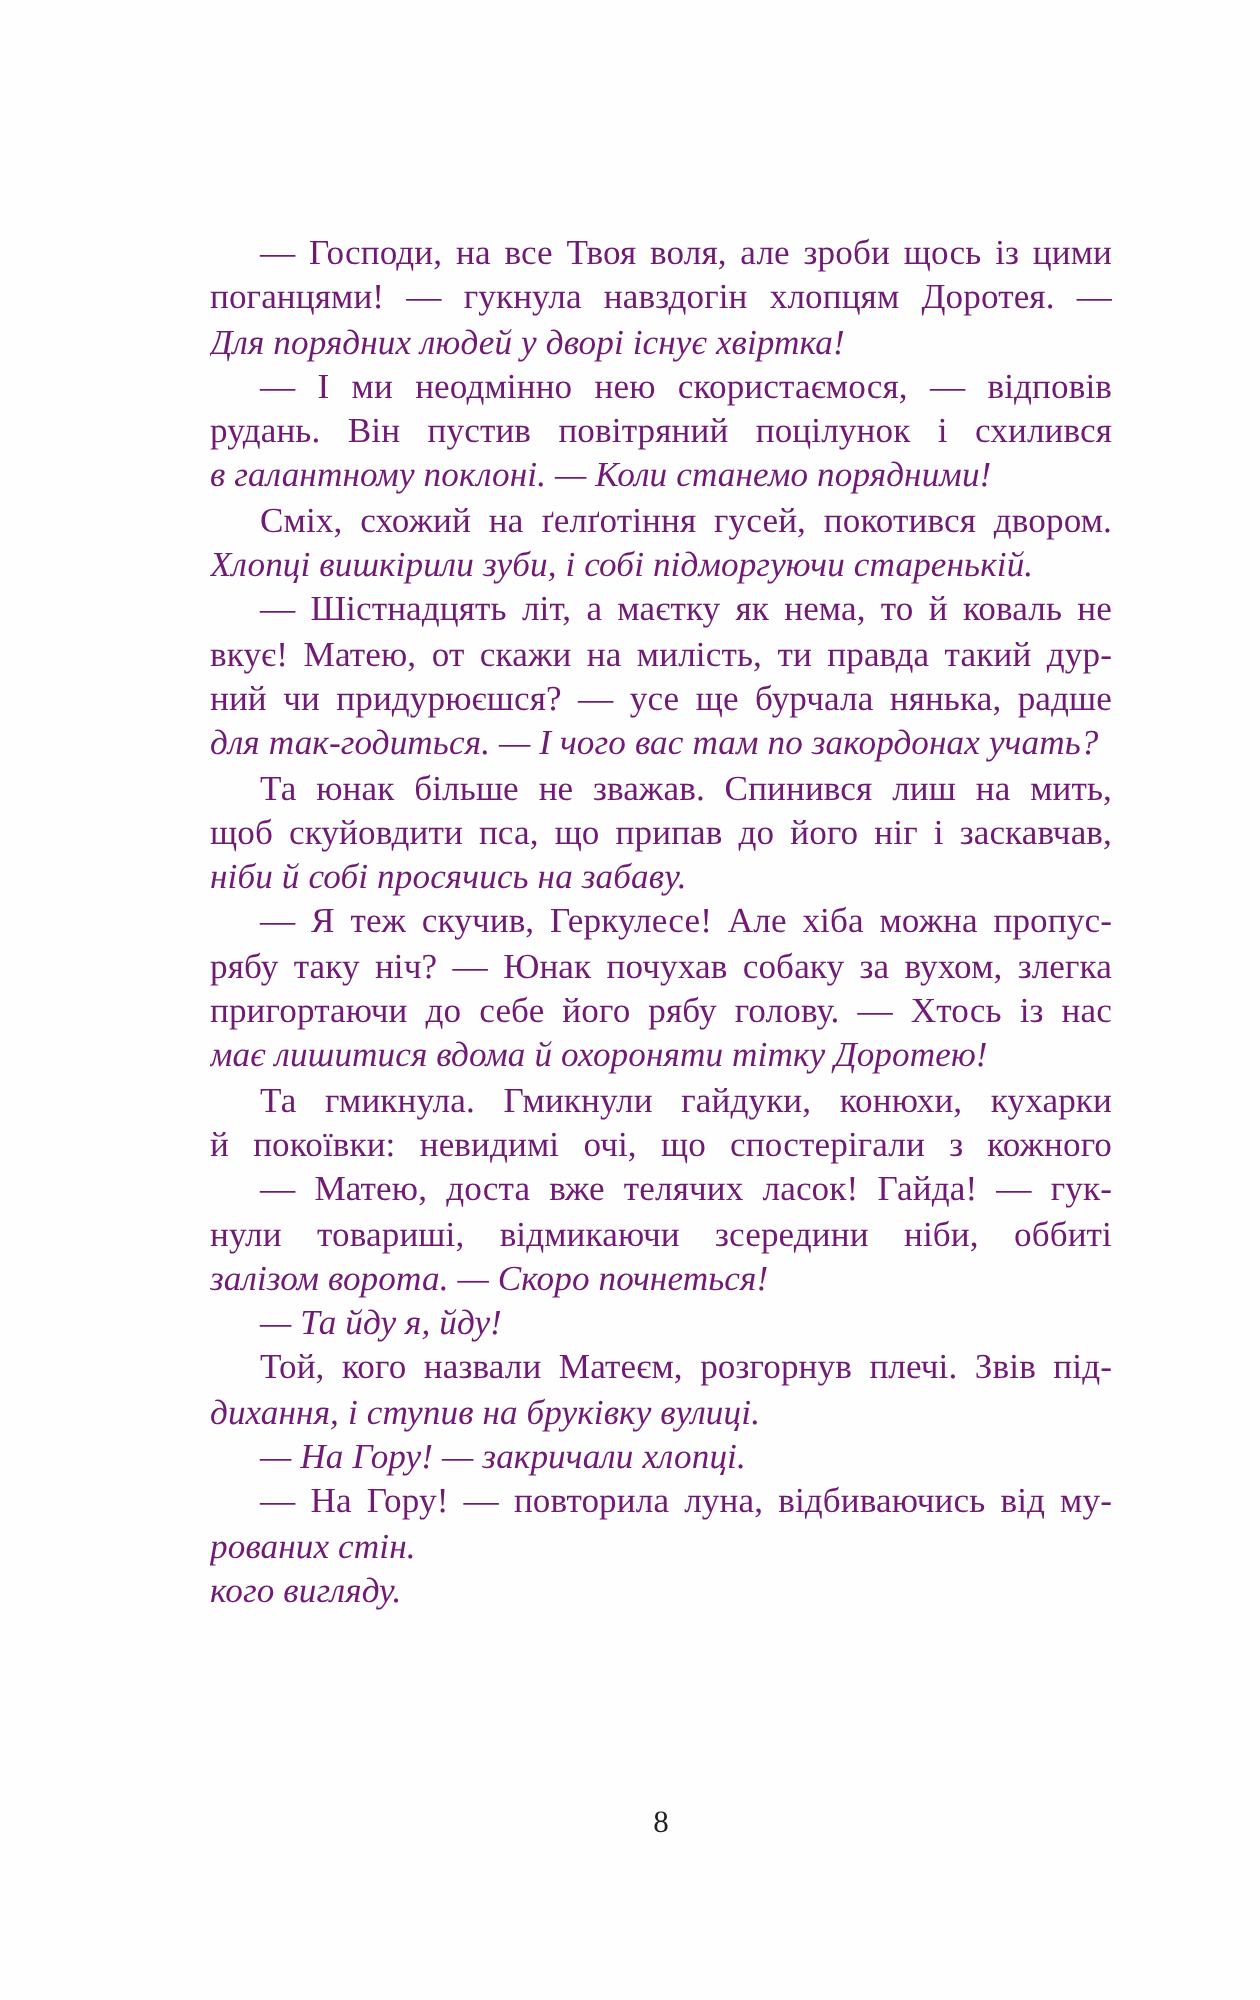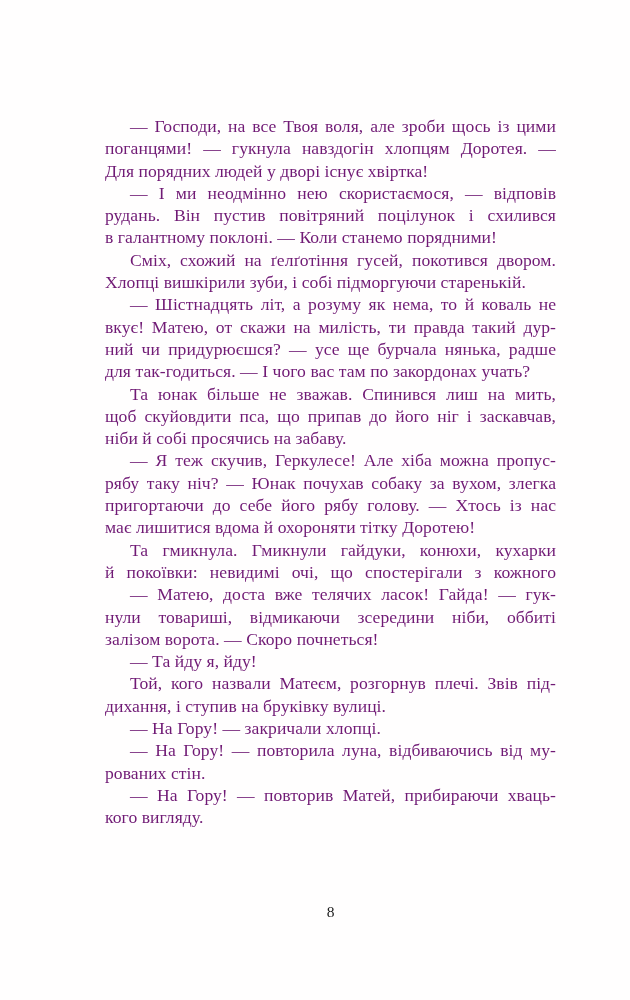--- a/index.html
+++ b/index.html
@@ -30,20 +30,21 @@
     font-size: 17.6px;
     line-height: 22.3px;
     height: 22.3px;
     overflow: hidden;
     text-align: justify;
     text-align-last: justify;
     letter-spacing: 0.05px;
   }
   .line.last {
     text-align-last: left;
+    font-style: italic;
   }
   .line.indent {
     text-indent: 25px;
   }
   .page-number {
     position: absolute;
     left: 105px;
     top: 902px;
     width: 451px;
     text-align: center;
@@ -58,21 +59,21 @@
 <div class="book-page">
   <div class="text-block" id="text-block">
       <div class="line indent">— Господи, на все Твоя воля, але зроби щось із цими</div>
       <div class="line">поганцями! — гукнула навздогін хлопцям Доротея. —</div>
       <div class="line last">Для порядних людей у дворі існує хвіртка!</div>
       <div class="line indent">— І ми неодмінно нею скористаємося, — відповів</div>
       <div class="line">рудань. Він пустив повітряний поцілунок і схилився</div>
       <div class="line last">в галантному поклоні. — Коли станемо порядними!</div>
       <div class="line indent">Сміх, схожий на ґелґотіння гусей, покотився двором.</div>
       <div class="line last">Хлопці вишкірили зуби, і собі підморгуючи старенькій.</div>
-      <div class="line indent">— Шістнадцять літ, а розуму як нема, то й коваль не</div>
+      <div class="line indent">— Шістнадцять літ, а маєтку як нема, то й коваль не</div>
       <div class="line">вкує! Матею, от скажи на милість, ти правда такий дур-</div>
       <div class="line">ний чи придурюєшся? — усе ще бурчала нянька, радше</div>
       <div class="line last">для так-годиться. — І чого вас там по закордонах учать?</div>
       <div class="line indent">Та юнак більше не зважав. Спинився лиш на мить,</div>
       <div class="line">щоб скуйовдити пса, що припав до його ніг і заскавчав,</div>
       <div class="line last">ніби й собі просячись на забаву.</div>
       <div class="line indent">— Я теж скучив, Геркулесе! Але хіба можна пропус-</div>
       <div class="line">рябу таку ніч? — Юнак почухав собаку за вухом, злегка</div>
       <div class="line">пригортаючи до себе його рябу голову. — Хтось із нас</div>
       <div class="line last">має лишитися вдома й охороняти тітку Доротею!</div>
@@ -80,17 +81,16 @@
       <div class="line">й покоївки: невидимі очі, що спостерігали з кожного</div>
       <div class="line indent">— Матею, доста вже телячих ласок! Гайда! — гук-</div>
       <div class="line">нули товариші, відмикаючи зсередини ніби, оббиті</div>
       <div class="line last">залізом ворота. — Скоро почнеться!</div>
       <div class="line indent last">— Та йду я, йду!</div>
       <div class="line indent">Той, кого назвали Матеєм, розгорнув плечі. Звів під-</div>
       <div class="line last">дихання, і ступив на бруківку вулиці.</div>
       <div class="line indent last">— На Гору! — закричали хлопці.</div>
       <div class="line indent">— На Гору! — повторила луна, відбиваючись від му-</div>
       <div class="line last">рованих стін.</div>
-      <div class="line indent">— На Гору! — повторив Матей, прибираючи хваць-</div>
       <div class="line last">кого вигляду.</div>
     </div>
   <div class="page-number">8</div>
 </div>
 
 </body></html>

